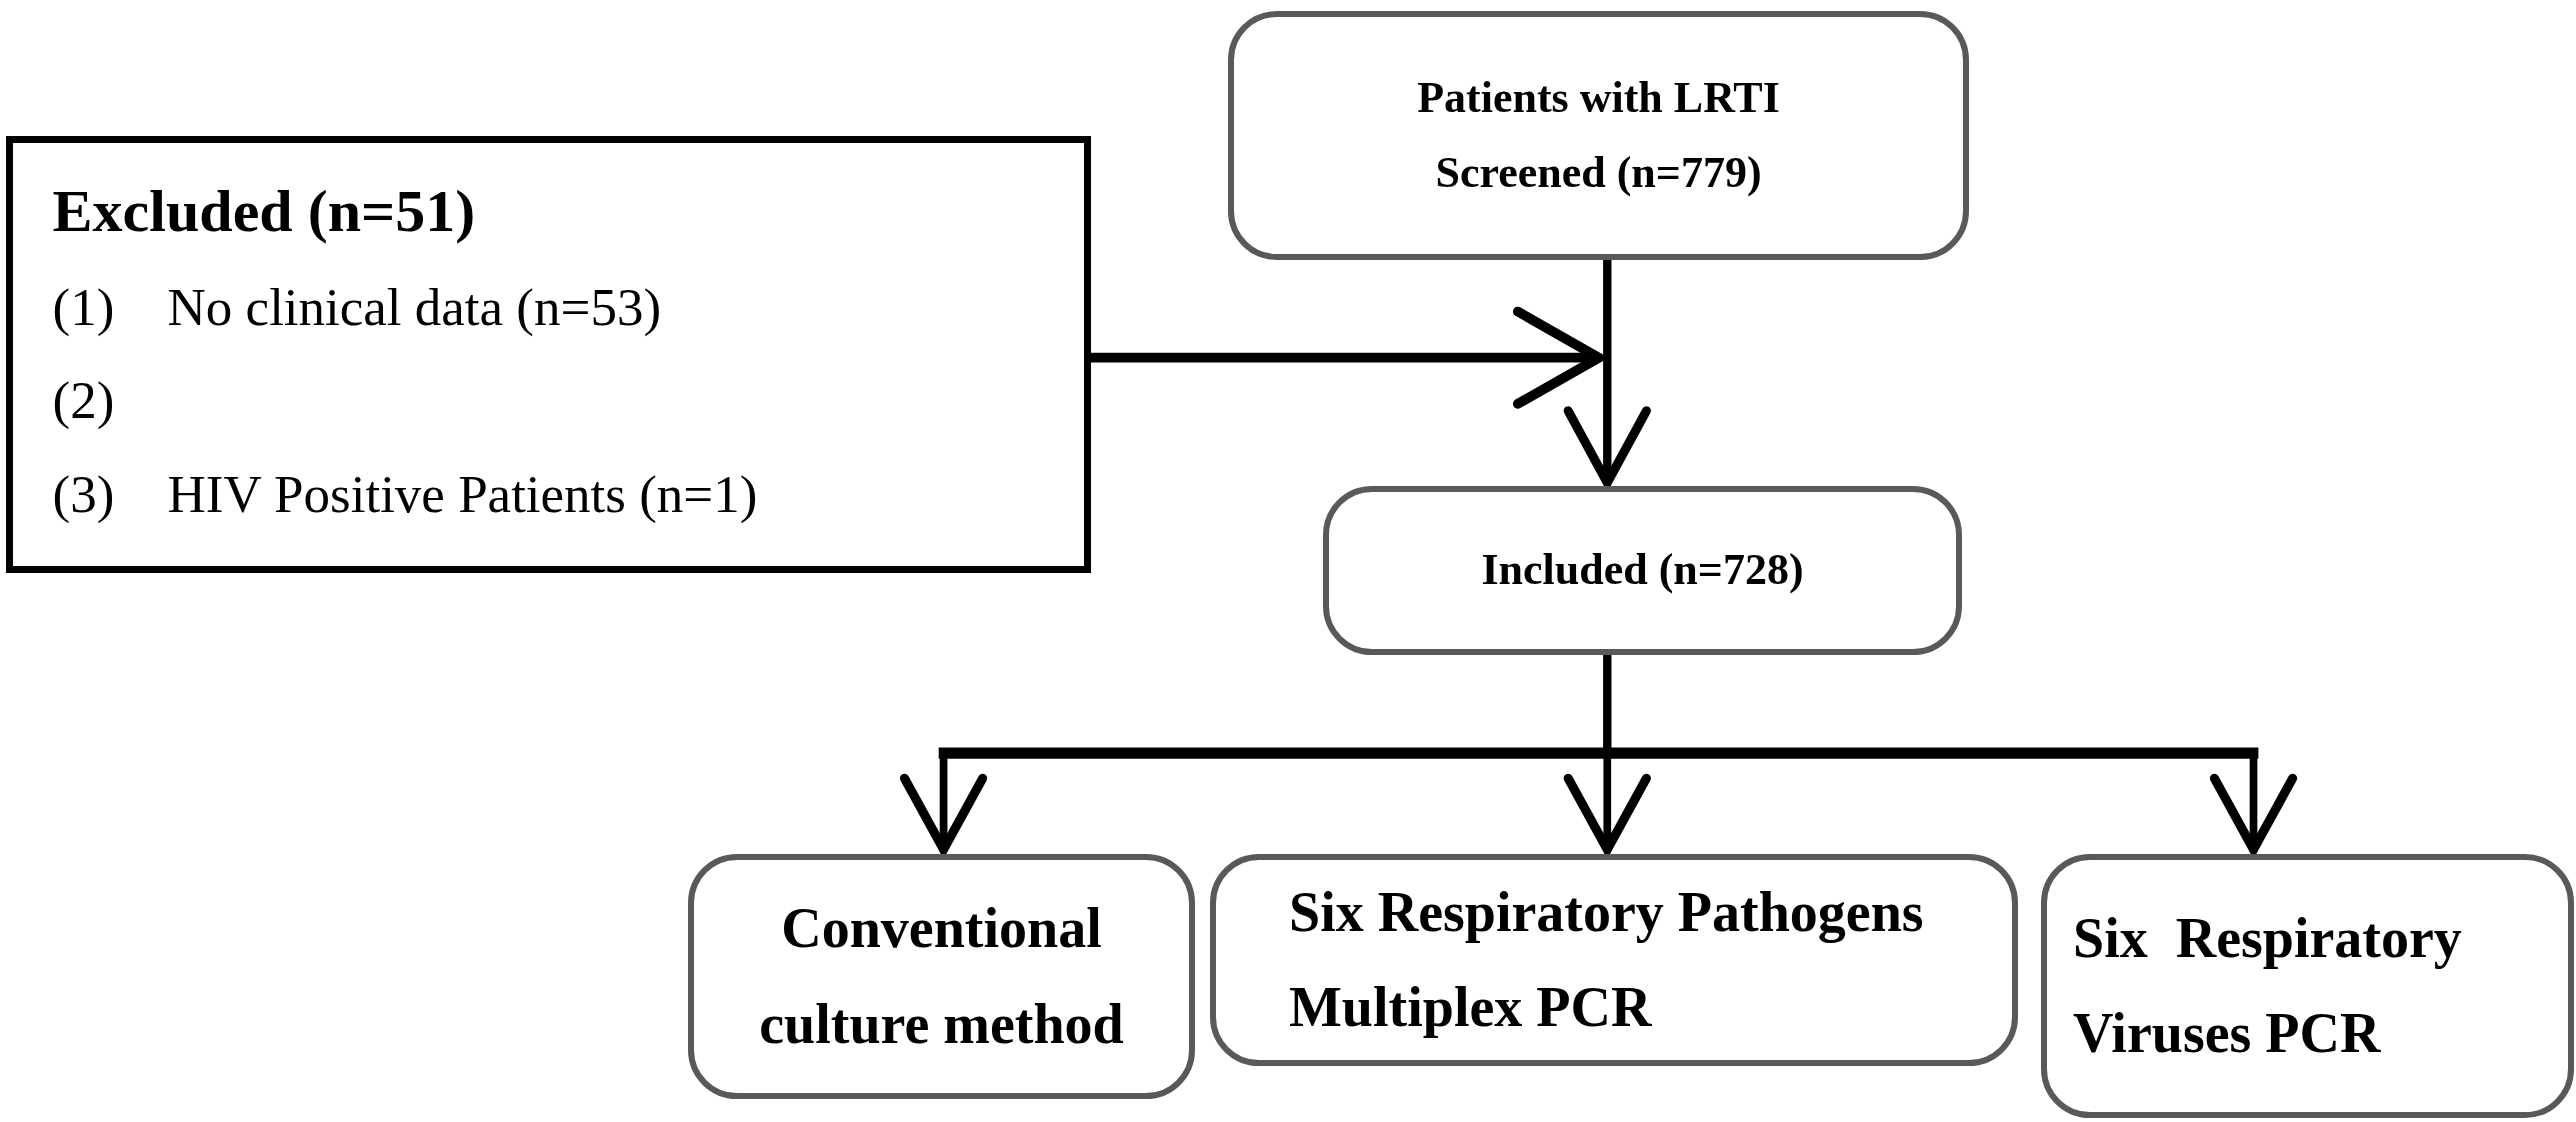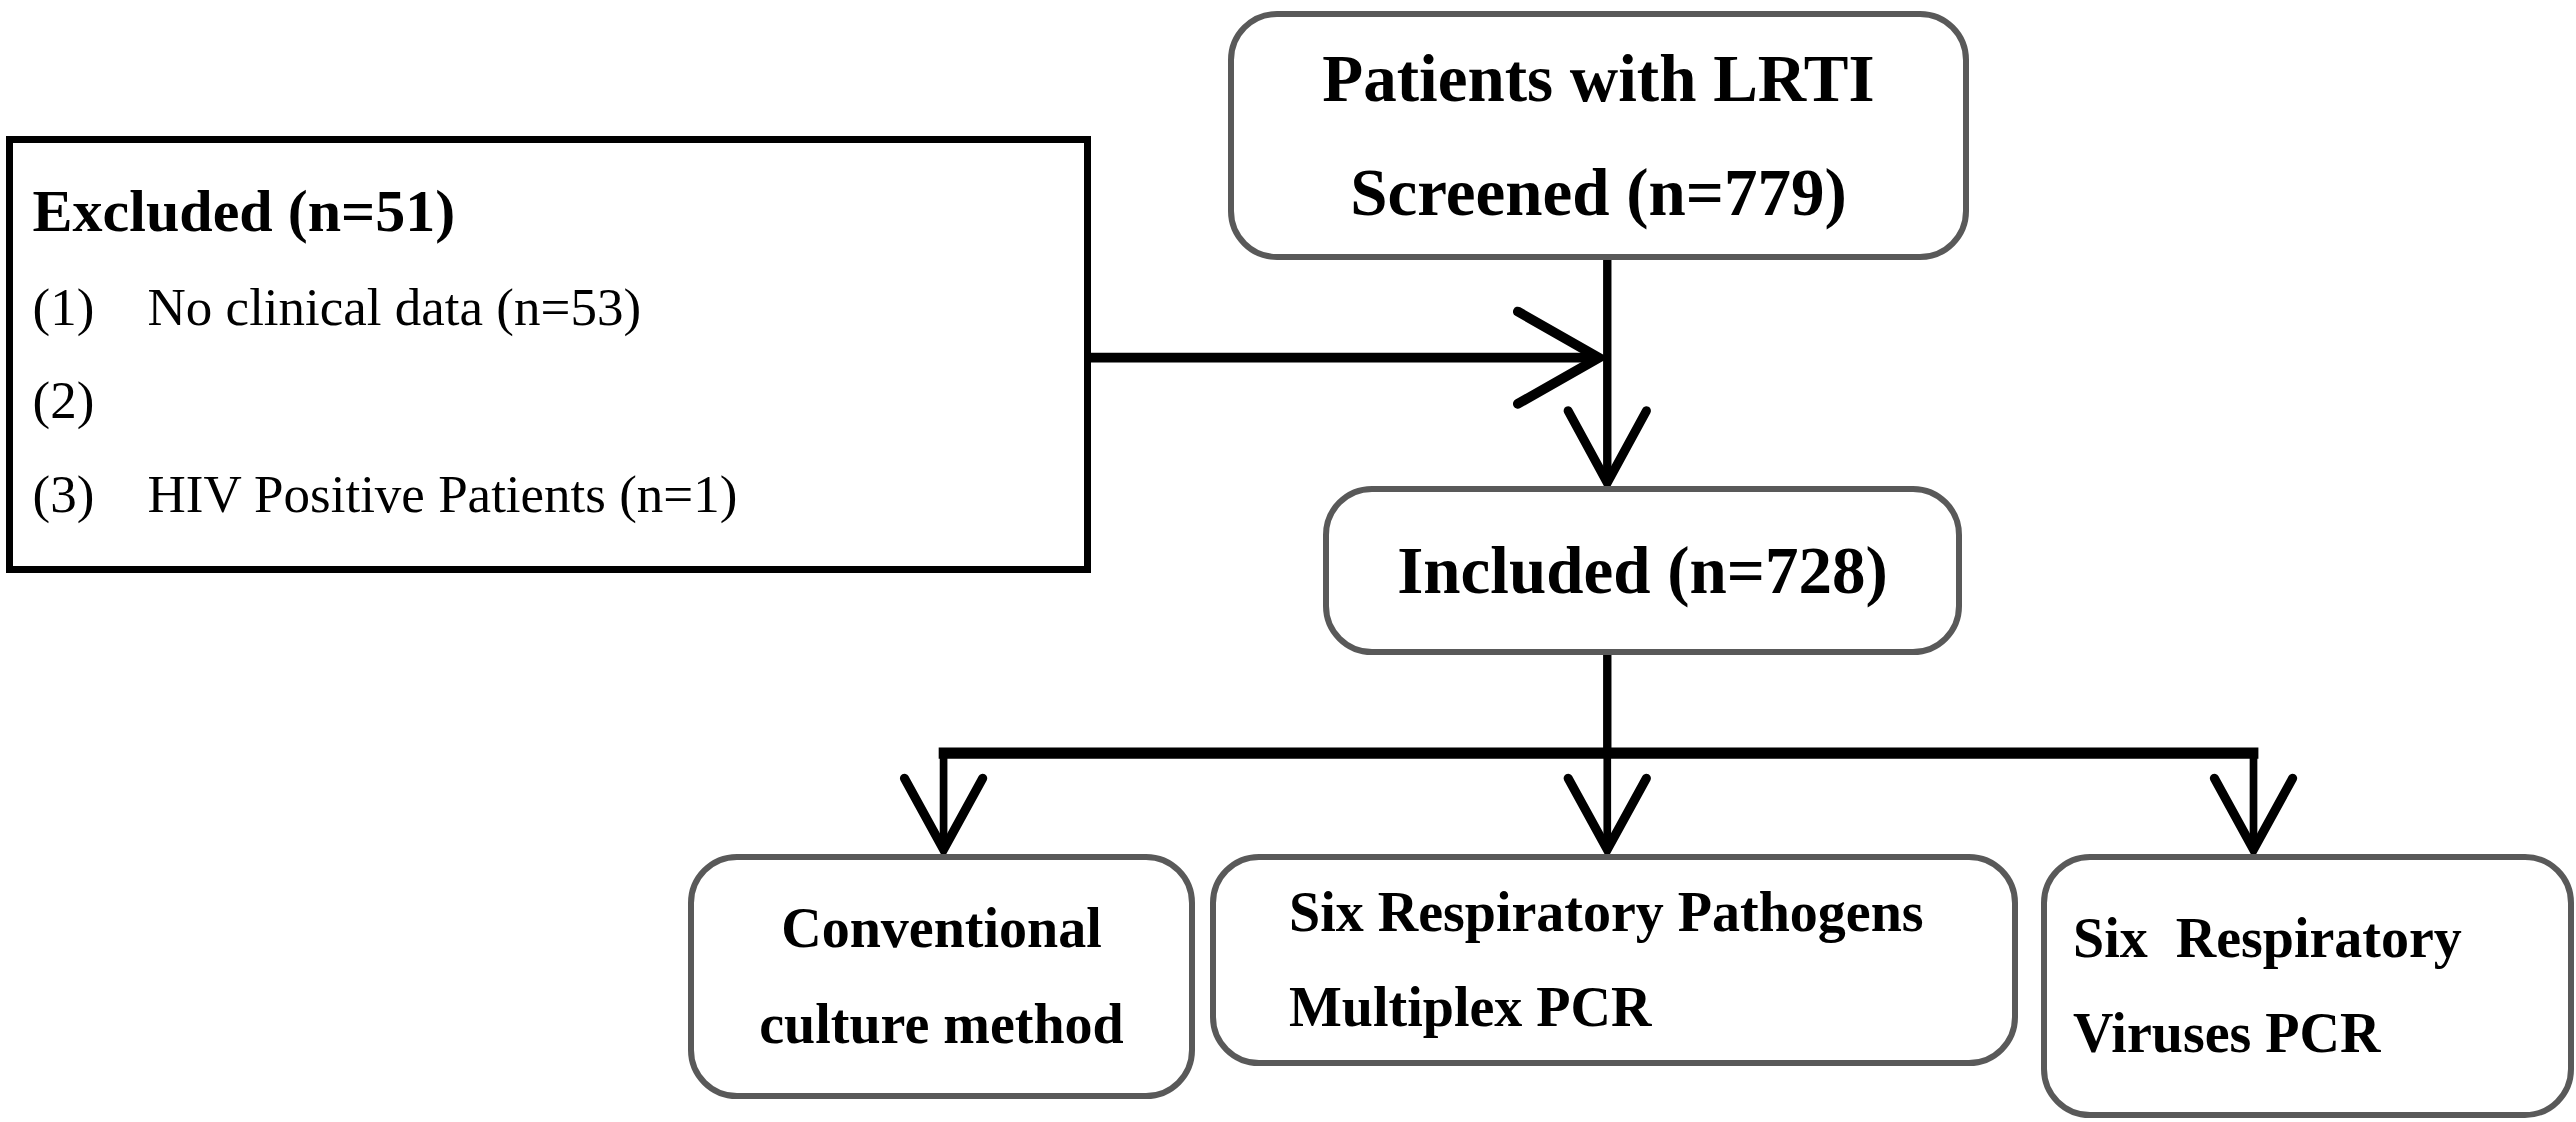--- a/index.html
+++ b/index.html
@@ -25,32 +25,32 @@
     display: flex;
     flex-direction: column;
     justify-content: center;
     z-index: 2;
   }
   .rounded {
     border: 6.3px solid #595959;
     border-radius: 49px;
   }
   .box-line { white-space: pre; line-height: 1.7; }
-  .big-label { font-weight: bold; font-size: 67px; line-height: 1.65; }
+  .big-label { font-weight: bold; font-size: 44px; line-height: 1.65; }
   .bottom-label { font-weight: bold; font-size: 56px; }
   .center-text { align-items: center; text-align: center; }
 
   #box-screened { left: 1228px; top: 11.2px; width: 741px; height: 249px; }
   #box-included { left: 1323px; top: 486px; width: 639px; height: 169px; }
 
   #box-excluded {
     left: 5.6px; top: 136px; width: 1085px; height: 437px;
     border: 7.7px solid #000000;
     justify-content: flex-start;
-    padding: 34px 21px 0 20px;
+    padding: 34px 21px 0 40px;
   }
   #box-excluded .excluded-title {
     font-weight: bold;
     font-size: 60px;
     line-height: 1.15;
   }
   .excluded-items { display: flex; flex-direction: column; margin-top: 32px; }
   .excluded-item {
     display: flex;
     font-size: 53px;

